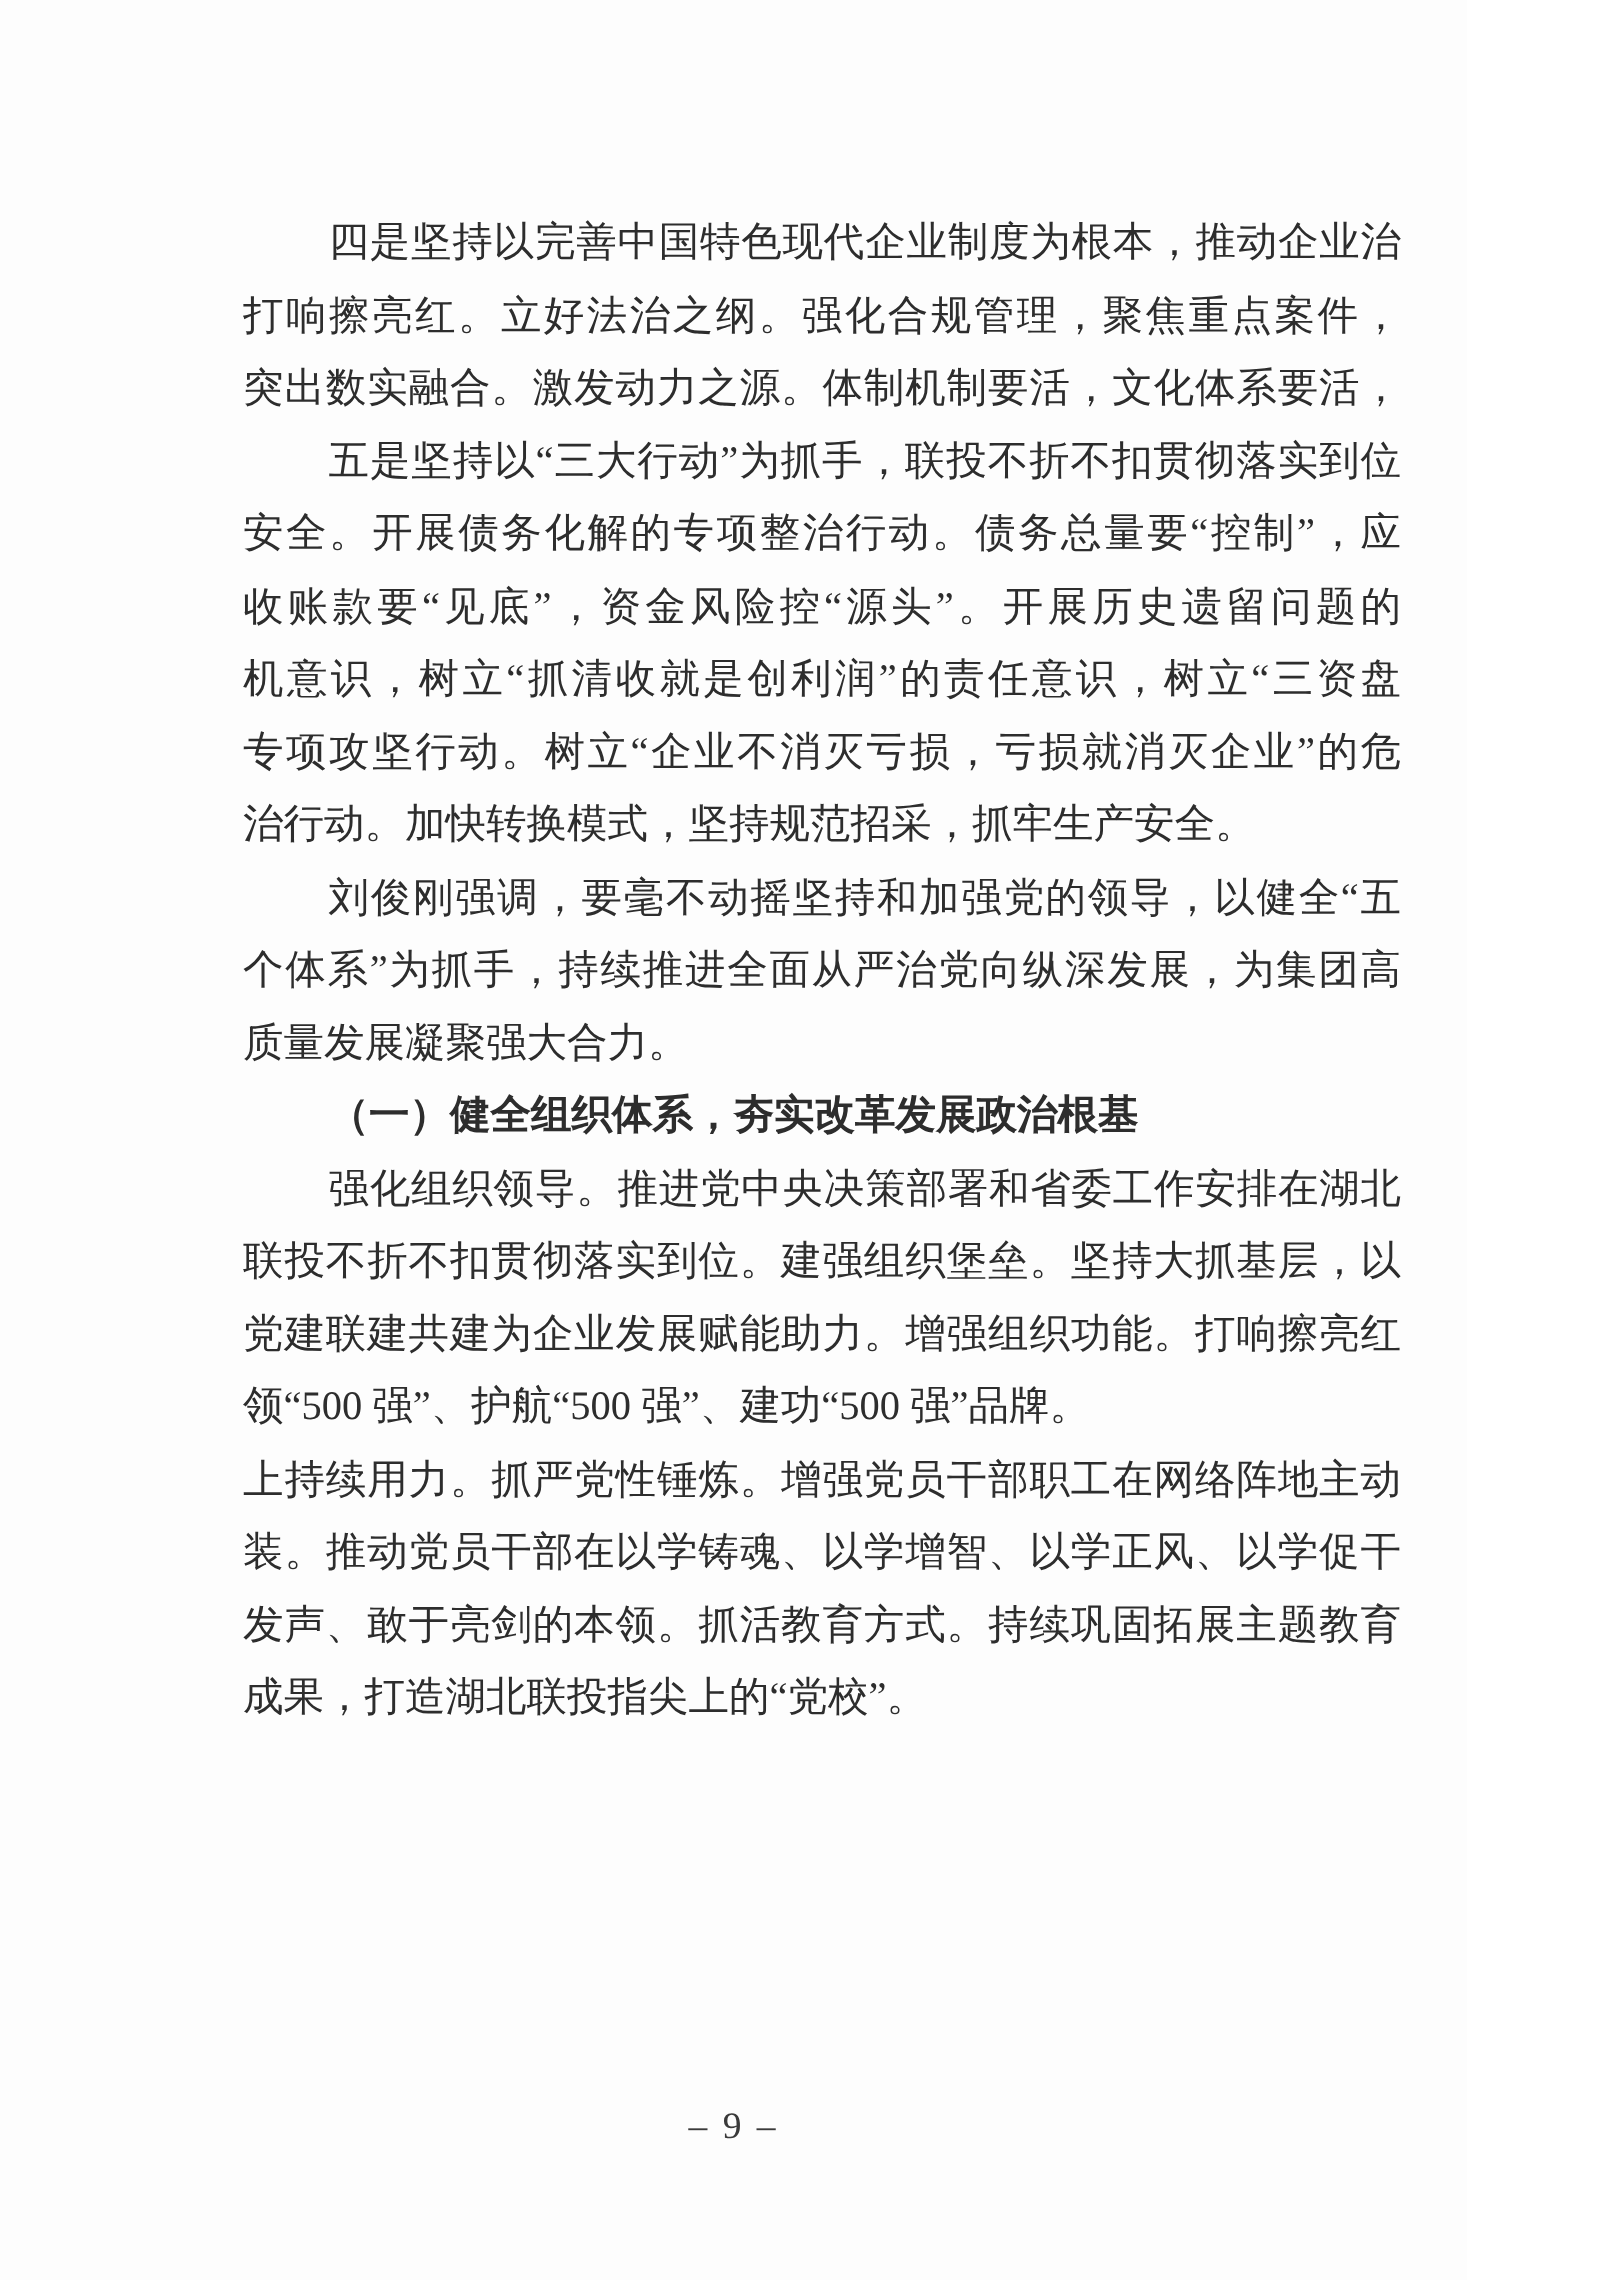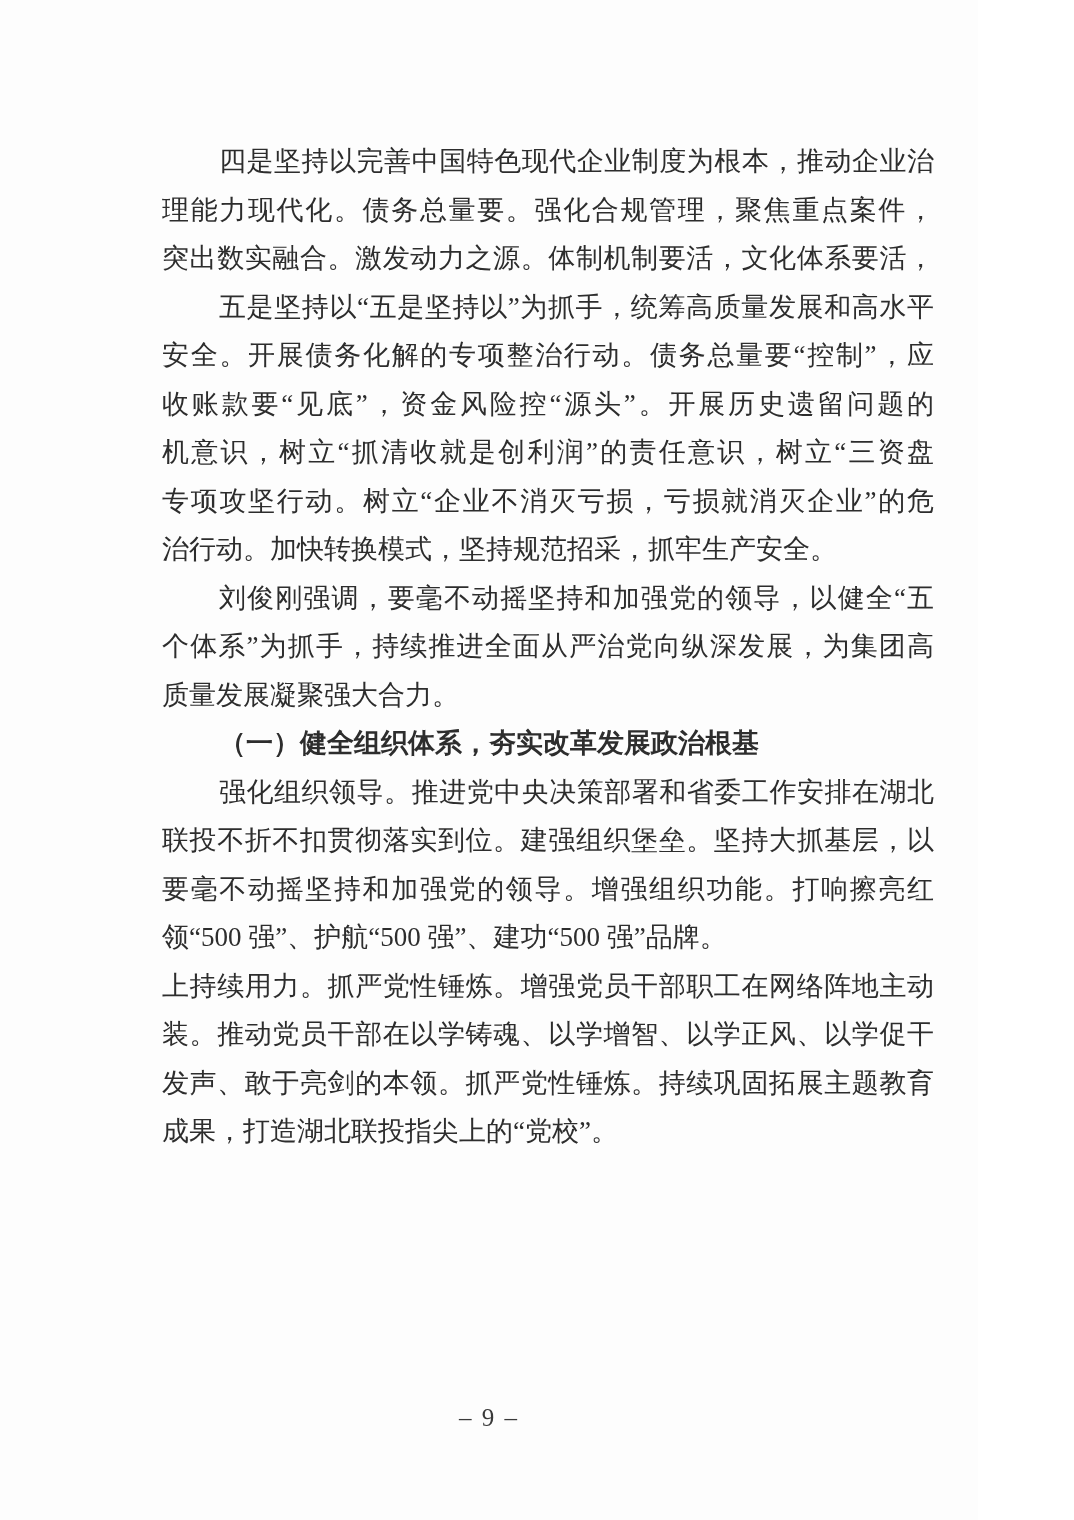--- a/index.html
+++ b/index.html
@@ -55,46 +55,46 @@
     letter-spacing: 2px;
   }
 </style>
 </head>
 <body>
 
 <div class="page" style="--ink: #2d2d2d; --paper: #fdfdfd;">
   <div class="doc">
       <div class="para">
         <div class="line indent fill"><span>四是坚持以完善中国特色现代企业制度为根本，推动企业治</span></div>
-        <div class="line fill"><span>理能力现代化。债务总量要。强化合规管理，聚焦重点案件，</span></div>
+        <div class="line fill"><span>打响擦亮红。立好法治之纲。强化合规管理，聚焦重点案件，</span></div>
         <div class="line fill"><span>突出数实融合。激发动力之源。体制机制要活，文化体系要活，</span></div>
       </div>
       <div class="para">
-        <div class="line indent fill"><span>五是坚持以“五是坚持以”为抓手，统筹高质量发展和高水平</span></div>
+        <div class="line indent fill"><span>五是坚持以“三大行动”为抓手，联投不折不扣贯彻落实到位</span></div>
         <div class="line fill"><span>安全。开展债务化解的专项整治行动。债务总量要“控制”，应</span></div>
         <div class="line fill"><span>收账款要“见底”，资金风险控“源头”。开展历史遗留问题的</span></div>
         <div class="line fill"><span>机意识，树立“抓清收就是创利润”的责任意识，树立“三资盘</span></div>
         <div class="line fill"><span>专项攻坚行动。树立“企业不消灭亏损，亏损就消灭企业”的危</span></div>
         <div class="line"><span>治行动。加快转换模式，坚持规范招采，抓牢生产安全。</span></div>
       </div>
       <div class="para">
         <div class="line indent fill"><span>刘俊刚强调，要毫不动摇坚持和加强党的领导，以健全“五</span></div>
         <div class="line fill"><span>个体系”为抓手，持续推进全面从严治党向纵深发展，为集团高</span></div>
         <div class="line"><span>质量发展凝聚强大合力。</span></div>
       </div>
       <div class="para">
         <div class="line indent"><span class="b">（一）健全组织体系，夯实改革发展政治根基</span></div>
       </div>
       <div class="para">
         <div class="line indent fill"><span>强化组织领导。推进党中央决策部署和省委工作安排在湖北</span></div>
         <div class="line fill"><span>联投不折不扣贯彻落实到位。建强组织堡垒。坚持大抓基层，以</span></div>
-        <div class="line fill"><span>要毫不动摇坚持和加强党的领导。增强组织功能。打响擦亮红</span></div>
+        <div class="line fill"><span>党建联建共建为企业发展赋能助力。增强组织功能。打响擦亮红</span></div>
         <div class="line"><span>领“500 强”、护航“500 强”、建功“500 强”品牌。</span></div>
       </div>
       <div class="para">
         <div class="line fill"><span>上持续用力。抓严党性锤炼。增强党员干部职工在网络阵地主动</span></div>
         <div class="line fill"><span>装。推动党员干部在以学铸魂、以学增智、以学正风、以学促干</span></div>
-        <div class="line fill"><span>发声、敢于亮剑的本领。抓严党性锤炼。持续巩固拓展主题教育</span></div>
+        <div class="line fill"><span>发声、敢于亮剑的本领。抓活教育方式。持续巩固拓展主题教育</span></div>
         <div class="line"><span>成果，打造湖北联投指尖上的“党校”。</span></div>
       </div>
     </div>
   <div class="page-num">– 9 –</div>
 </div>
 
 </body></html>

